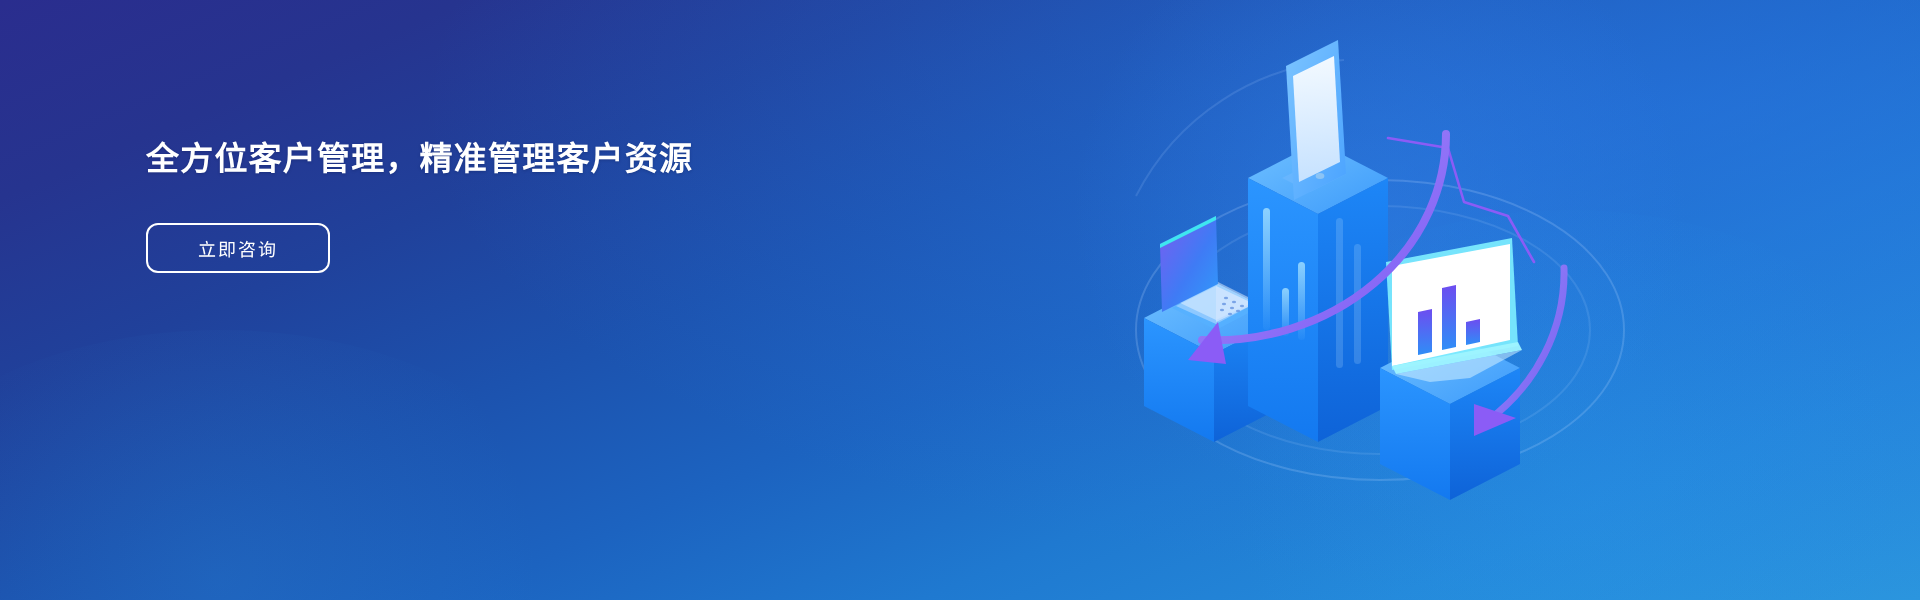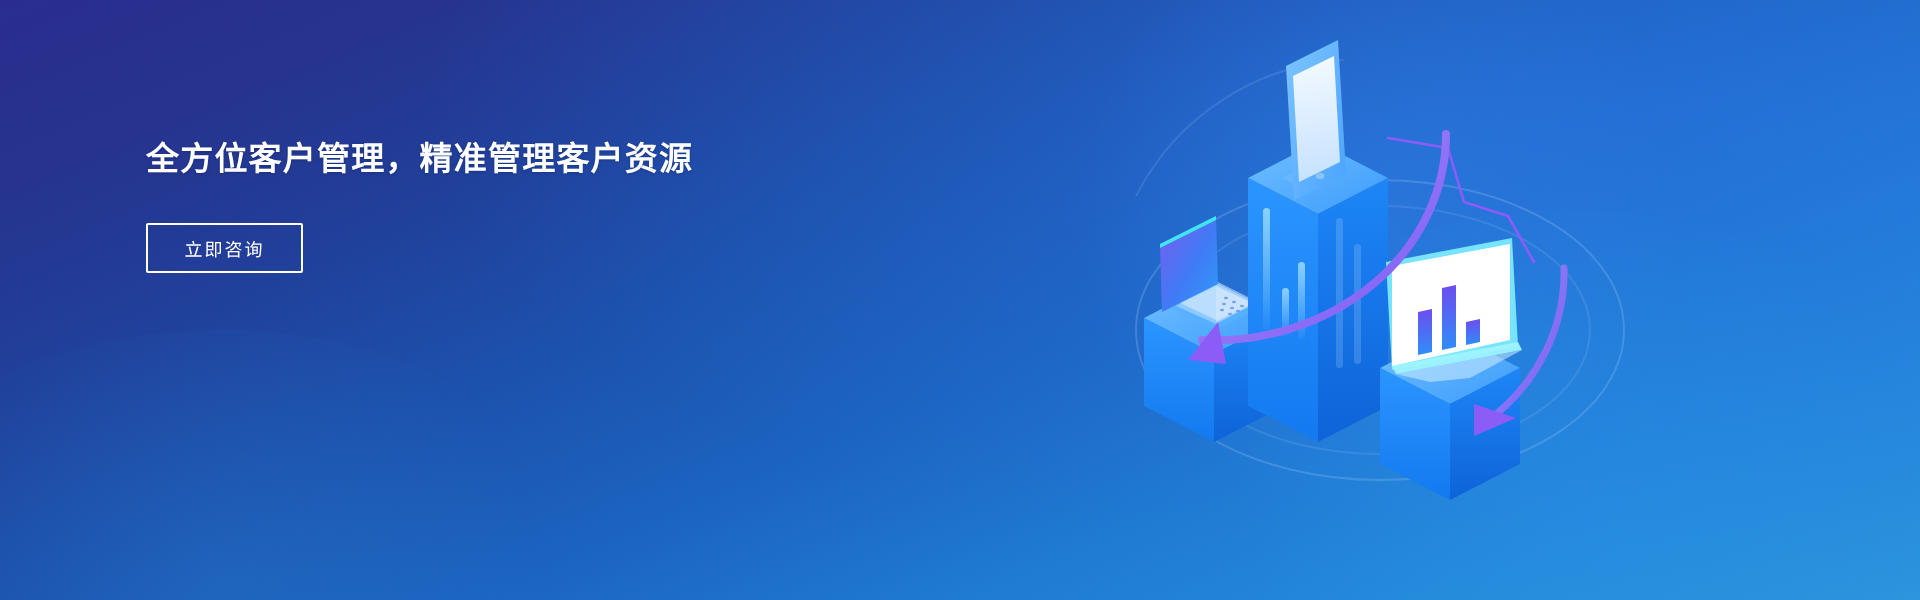--- a/index.html
+++ b/index.html
@@ -67,23 +67,23 @@
     color:#eef4fd;
     line-height:1.62;
     letter-spacing:0.4px;
     width:586px;
   }
   .cta {
     display:inline-flex;
     align-items:center;
     justify-content:center;
     margin-top:44px;
-    width:157px; height:50px;
+    width:184px; height:50px;
     border:2px solid #ffffff;
-    border-radius:2px;
+    border-radius:12px;
     background:transparent;
     color:#ffffff;
     font-size:18px;
     letter-spacing:2px;
     font-family:inherit;
     cursor:pointer;
   }
 
   
   .art {

